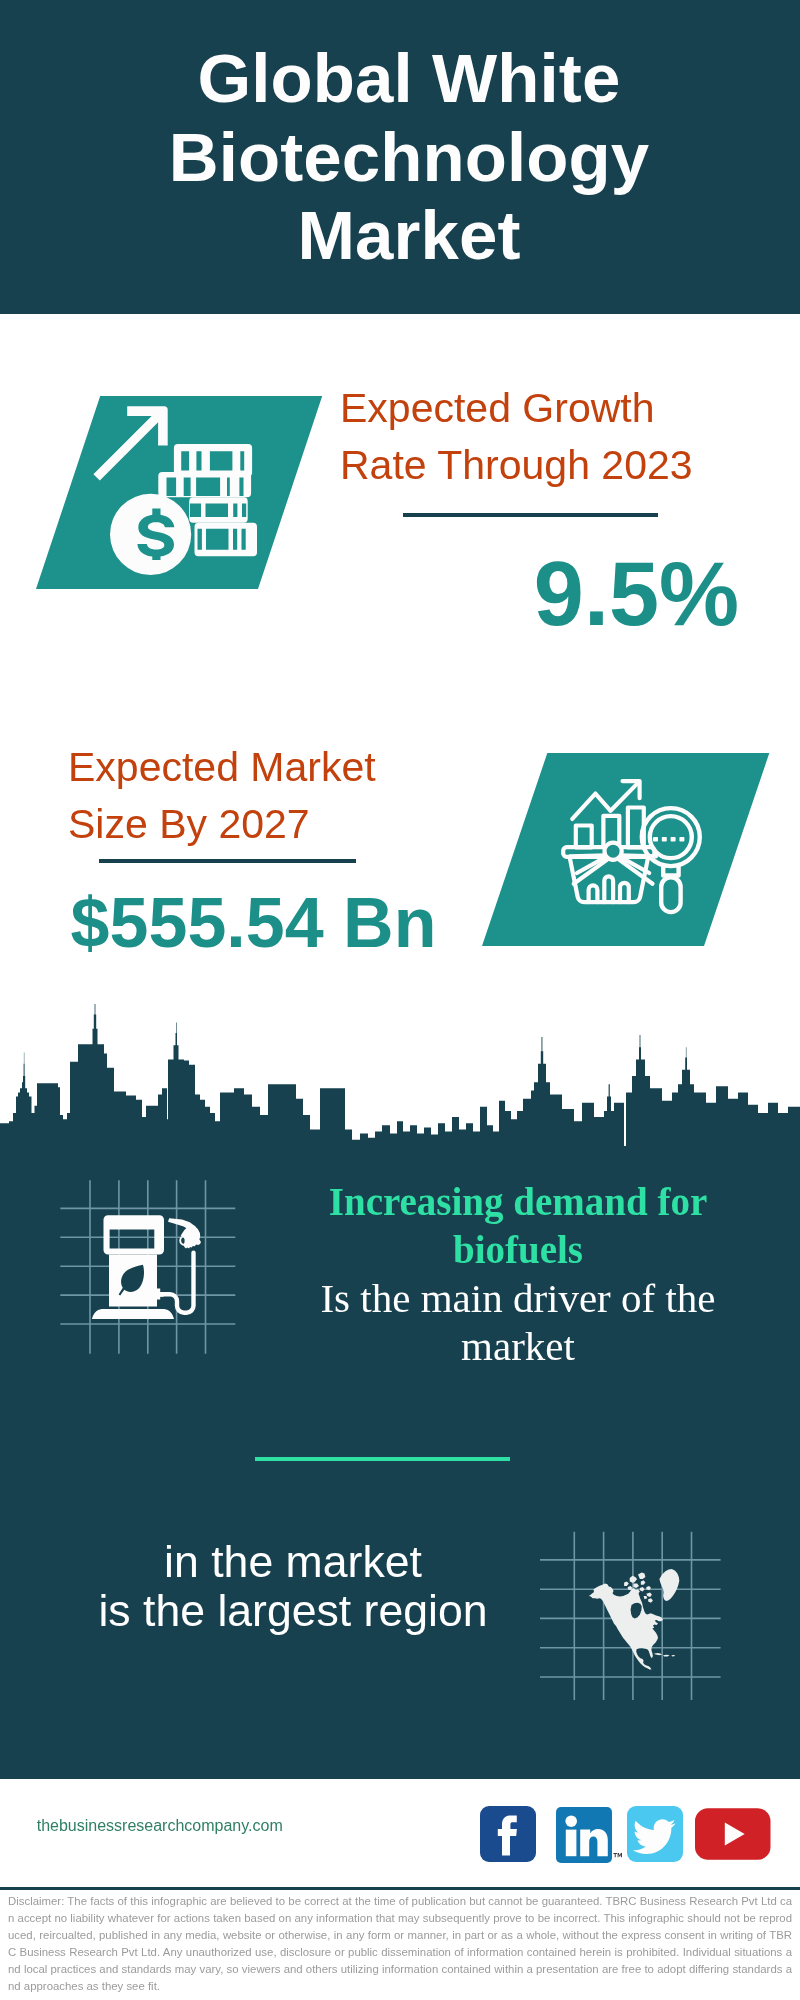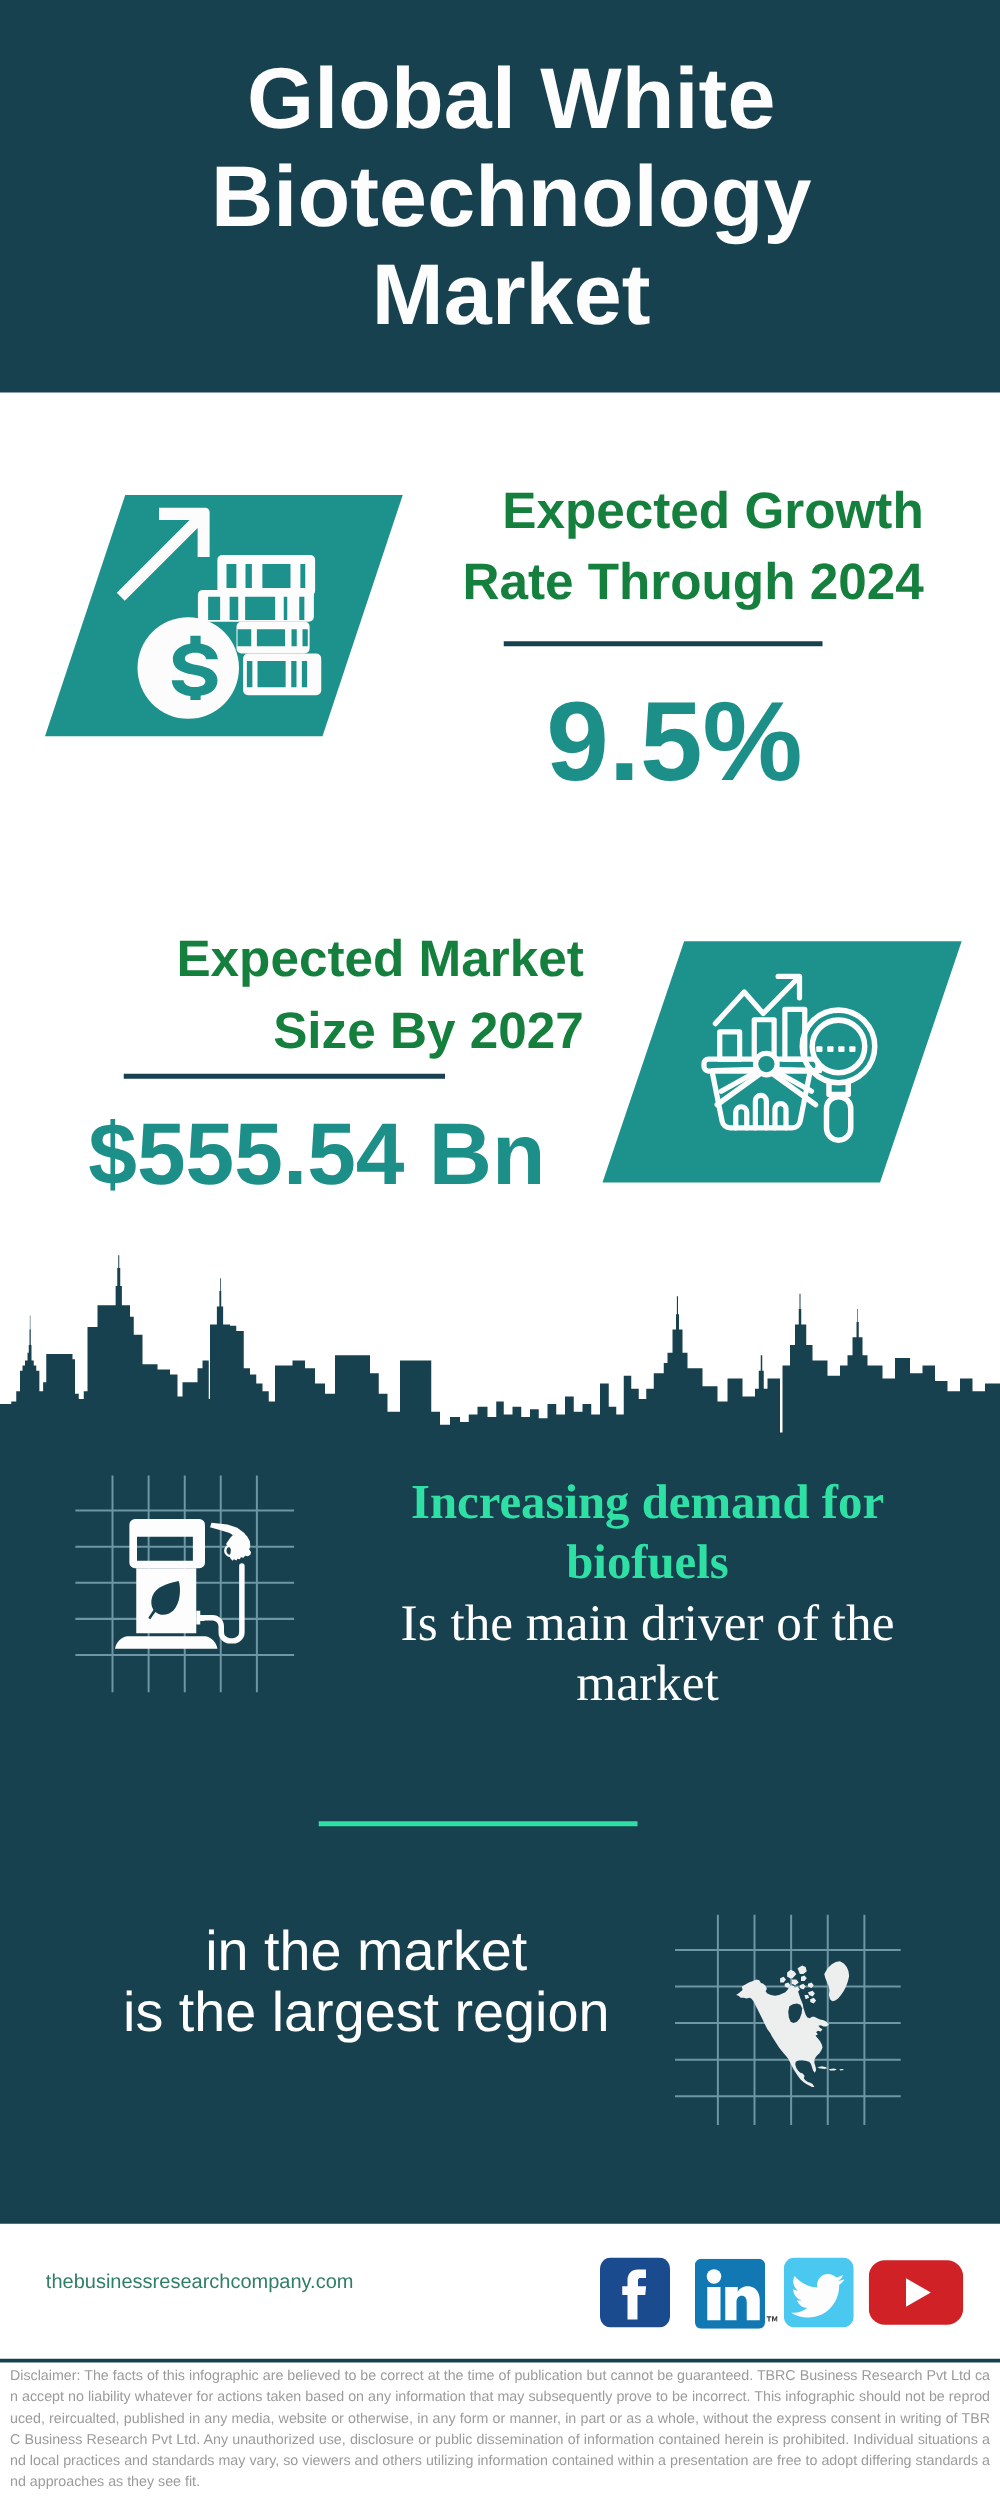--- a/index.html
+++ b/index.html
@@ -8,22 +8,22 @@
          -webkit-font-smoothing:antialiased; }
   .page { position:relative; width:720px; height:2000px; background:#fff;border-radius:12px; }
 
   
   .header { position:absolute; left:0; top:0; width:800px; height:314px; background:#17414f; }
   .header h1 { position:absolute; left:0; top:40px; width:818px; letter-spacing:0.1px; color:#fdfdfd;
                font-size:69px; font-weight:bold; line-height:78.5px; text-align:center; }
 
   
   .para { position:absolute; background:#1d918b; }
-  .stat-title { position:absolute; color:#15803d; font-size:41px; font-weight:bold;
-                line-height:56.75px; text-align:right; }
+  .stat-title { position:absolute; color:#c2410c; font-size:41px; font-weight:normal;
+                line-height:56.75px; text-align:left; }
   .rule { position:absolute; background:#17414f; height:4px; }
   .stat-value { position:absolute; color:#1d8f89; font-weight:bold; text-align:center; }
 
   
   .darkband { position:absolute; left:0; width:800px; background:#17414f; }
   #darkband { top:1146px; height:633px; }
   #skyline { position:absolute; left:0; top:1000px; }
 
   .fact { position:absolute; text-align:center; line-height:48px; }
   #icon-pump { position:absolute; left:55px; top:1175px; width:200px; height:200px; }
@@ -38,21 +38,21 @@
   .fact .rest { color:#ffffff; font-size:41px; }
   #fact2 .rest { font-size:44.6px; }
   .sep { position:absolute; height:4px; background:#2fe0a5; }
 
   
   #para1 { left:36px; top:396px; width:222px; height:193px;
            transform:skewX(-18.4deg); transform-origin:bottom left; }
   #icon-money { position:absolute; left:85px; top:395px; width:180px; height:195px; }
   #s1-title { left:340px; top:380px; width:399px; }
   #s1-rule  { left:402.9px; top:512.9px; width:255px; height:4px; }
-  #s1-value { left:340px; top:549px; width:399px; font-size:90px; line-height:90px; }
+  #s1-value { left:340px; top:549px; width:399px; font-size:90px; line-height:90px;text-align:right; }
 
   
   #para2 { left:482px; top:753px; width:222px; height:193px;
            transform:skewX(-18.7deg); transform-origin:bottom left; }
   #icon-analysis { position:absolute; left:550px; top:770px; width:170px; height:170px; }
   #s2-title { left:68px; top:727px; width:399px;margin-top:12px; }
   #s2-rule  { left:99px; top:859px; width:257px; height:4.3px; }
   #s2-value { left:54px; top:888px; width:399px; font-size:70px; line-height:70px; }
 
   
@@ -105,21 +105,21 @@
       <path d="M156.4 514.6 c-10.4 0 -18.1 5.2 -18.1 12.7 c0 7.1 5.7 10.5 15.9 12.3
                c7.4 1.4 10.1 2.8 10.1 5.6 c0 2.4 -3 4.4 -8.3 4.4 c-5.5 0 -8.8 -2.1 -9.2 -5.5
                h-9.4 c0.4 7.9 7.4 12.8 18.6 12.8 c10.9 0 18 -4.9 18 -12.3
                c0 -7.3 -6 -10.7 -16.4 -12.6 c-7.2 -1.3 -9.7 -2.6 -9.7 -5.2
                c0 -2.6 3.1 -4.6 8.2 -4.6 c5 0 8.4 2 8.8 5.1 h9.4
                c-0.6 -7.3 -7.4 -12.7 -18 -12.7 z"></path>
     </g>
   </svg>
   <div class="stat-title" id="s1-title">
     <span>Expected Growth</span><br>
-    <span>Rate Through 2024</span>
+    <span>Rate Through 2023</span>
   </div>
   <div class="rule" id="s1-rule"></div>
   <div class="stat-value" id="s1-value">9.5%</div>
 
   <div class="stat-title" id="s2-title">
     <span>Expected Market</span><br>
     <span>Size By 2027</span>
   </div>
   <div class="rule" id="s2-rule"></div>
   <div class="stat-value" id="s2-value">$555.54 Bn</div>

